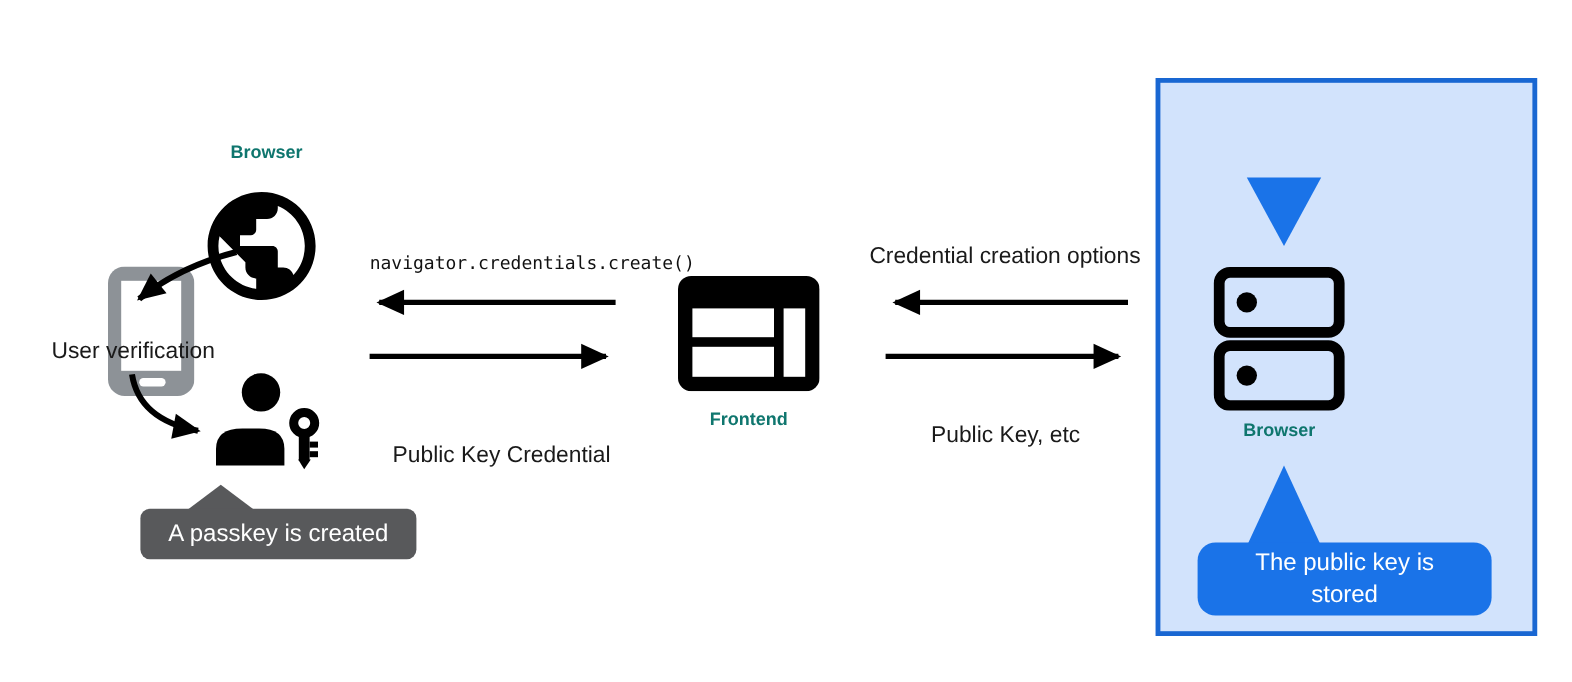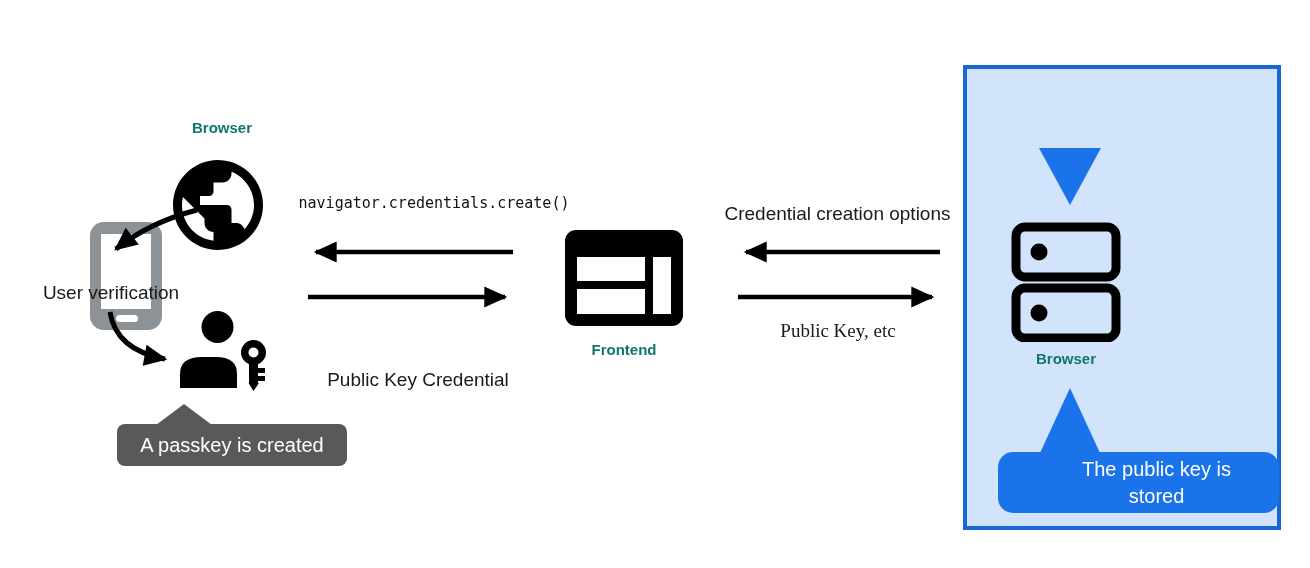--- a/index.html
+++ b/index.html
@@ -84,38 +84,38 @@
       </marker>
     </defs>
     <line x1="513" y1="252" x2="316" y2="252" stroke="#000" stroke-width="4.5" marker-end="url(#ah)"></line>
     <line x1="308" y1="297" x2="505" y2="297" stroke="#000" stroke-width="4.5" marker-end="url(#ah)"></line>
     <line x1="940" y1="252" x2="746" y2="252" stroke="#000" stroke-width="4.5" marker-end="url(#ah)"></line>
     <line x1="738" y1="297" x2="932" y2="297" stroke="#000" stroke-width="4.5" marker-end="url(#ah)"></line>
     <path d="M197,210 Q150,222 116,249" fill="none" stroke="#000" stroke-width="5" marker-end="url(#ah)"></path>
     <path d="M110,312 Q116,350 165,359" fill="none" stroke="#000" stroke-width="5" marker-end="url(#ah)"></path>
   </svg>
 
-  <div class="abs mono-label" style="left:289px;top:194px;width:290px;">navigator.credentials.create()</div>
+  <div class="abs mono-label" style="left:289px;top:210px;width:290px;text-align:right;">navigator.credentials.create()</div>
   <div class="abs plain-label" style="left:318px;top:332px;width:200px;margin-top:37px;">Public Key Credential</div>
   <div class="abs plain-label" style="left:720px;top:203px;width:235px;">Credential creation options</div>
-  <div class="abs plain-label" style="left:768px;top:320px;width:140px;font-family:Liberation Serif, serif;">Public Key, etc</div>
+  <div class="abs plain-label" style="left:768px;top:352px;width:140px;">Public Key, etc</div>
 
   <div class="abs panel" style="left:963px;top:65px;width:318px;height:465px;">
     <div class="inner">
 
       <div class="abs tri tri-down-blue" style="left:72px;top:79px;"></div>
 
       <svg class="abs" style="left:44px;top:153px;" width="110" height="120" viewBox="0 0 110 120">
         <rect x="5" y="5" width="100" height="50" rx="9" fill="none" stroke="#000" stroke-width="9"></rect>
         <rect x="5" y="66" width="100" height="50" rx="9" fill="none" stroke="#000" stroke-width="9"></rect>
         <circle cx="28" cy="30" r="8.5" fill="#000"></circle>
         <circle cx="28" cy="91" r="8.5" fill="#000"></circle>
       </svg>
       <div class="abs node-label" style="left:44px;top:281px;width:110px;">Browser</div>
 
       <div class="abs tri tri-up-blue" style="left:73px;top:319px;"></div>
-      <div class="abs callout blue" style="left:31px;top:383px;width:245px;height:61px;border-radius:15px;padding-left:36px;">The public key is
+      <div class="abs callout blue" style="left:31px;top:383px;width:245px;height:61px;border-radius:15px;">The public key is
 stored</div>
 
     </div>
   </div>
 
 </div>
 
 </body></html>

